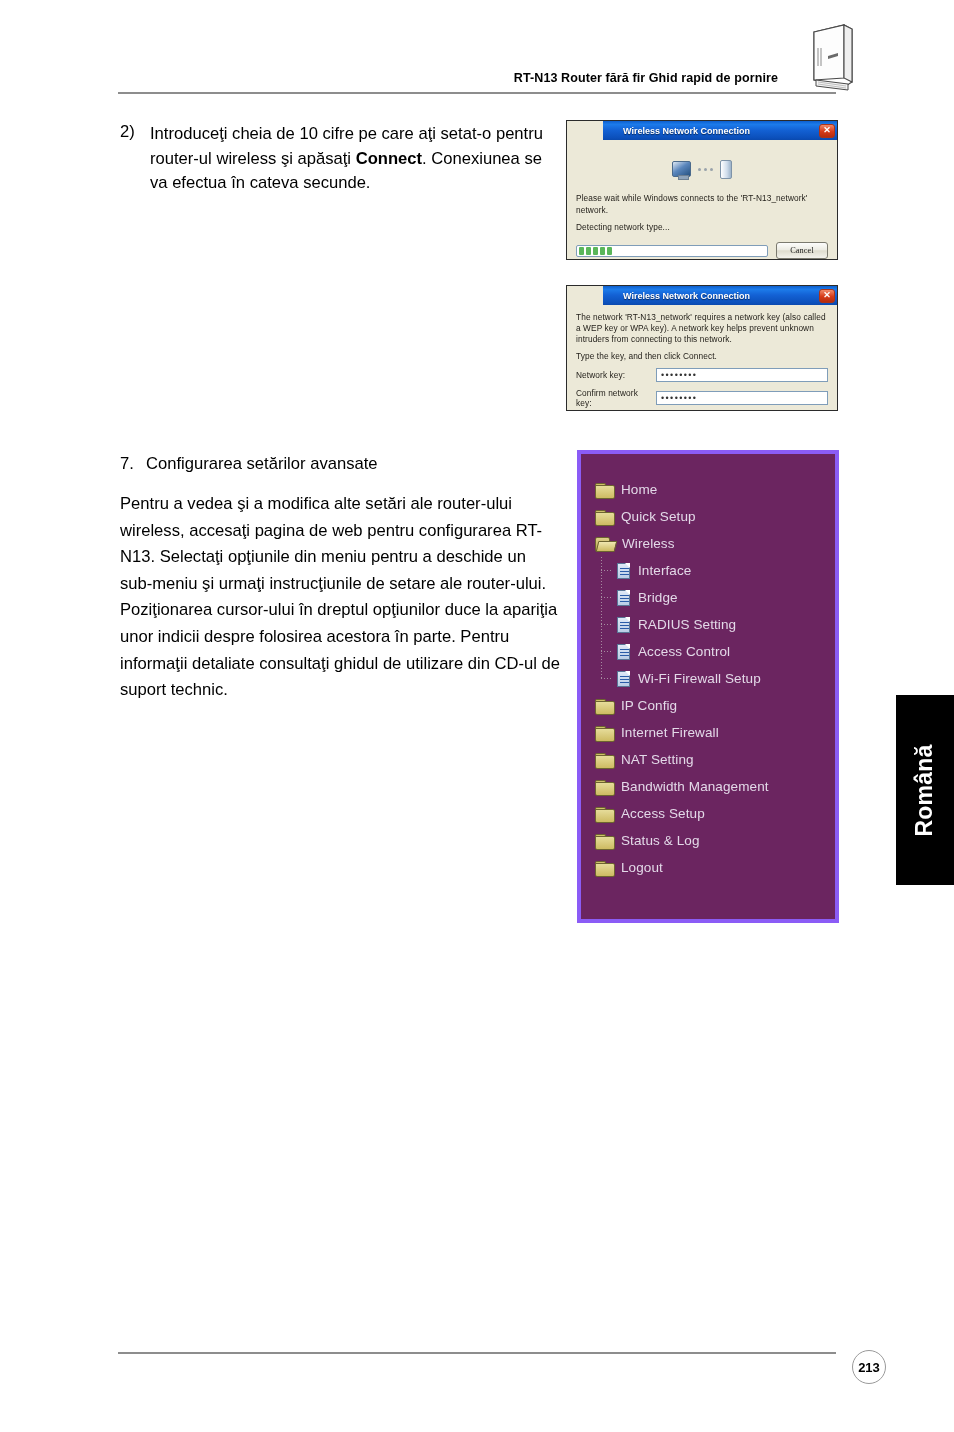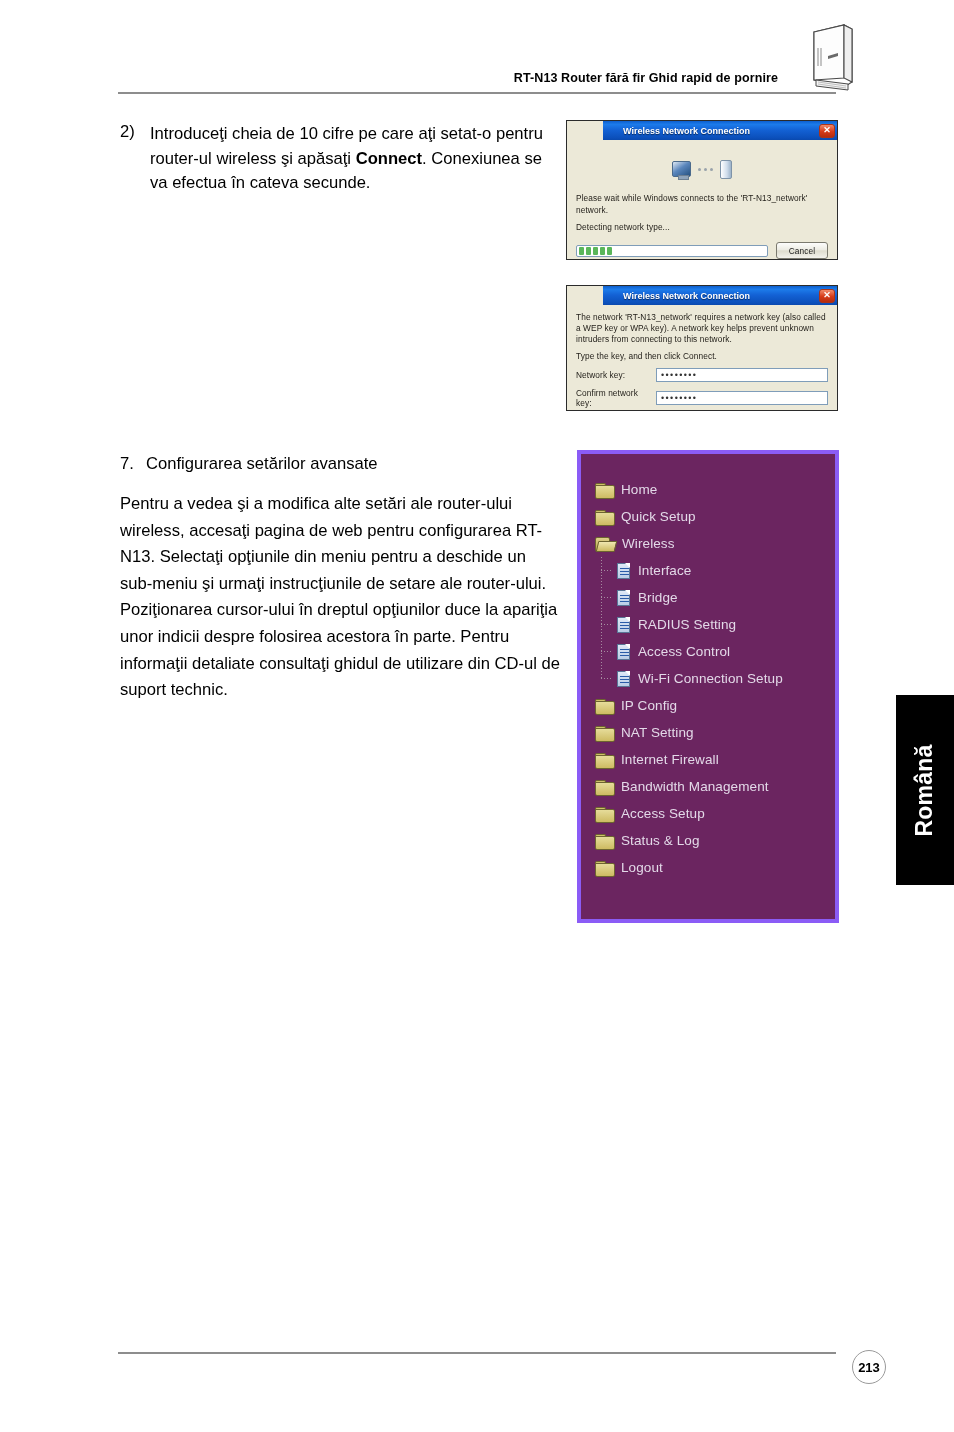--- a/index.html
+++ b/index.html
@@ -198,20 +198,21 @@
     width: 5px; height: 8px; background: #5ab65a; display: block; border-radius: 1px;
   }
   .xp-button {
     min-width: 52px; height: 17px;
     background: linear-gradient(to bottom,#fdfdfc,#ecebe3 46%,#dedcce 52%,#f3f2ec);
     border: 1px solid #7b7a6f;
     border-radius: 3px;
     display: flex; align-items: center; justify-content: center;
     font-size: 8.3px; color: #1b1b1b;
     padding: 0 7px;
+    font-family: Liberation Serif, serif;
   }
 
   
   #dlg-key { left: 566px; top: 285px; width: 272px; height: 126px; }
   .key-para { font-size: 8.3px; line-height: 11px; margin: 0 0 6px 0; }
   .key-row {
     display: flex; align-items: center; gap: 6px; margin-bottom: 6px;
   }
   .key-label { width: 74px; font-size: 8.3px; }
   .key-input {
@@ -425,33 +426,33 @@
     <div class="menu-item child">
       <span class="tree-line"></span>
       <span class="tree-elbow"></span>
       <span class="ico-page"></span>
       <span class="menu-label">Access Control</span>
     </div>
     <div class="menu-item child">
       <span class="tree-line last"></span>
       <span class="tree-elbow"></span>
       <span class="ico-page"></span>
-      <span class="menu-label">Wi-Fi Connection Setup</span>
+      <span class="menu-label">Wi-Fi Firewall Setup</span>
     </div>
     <div class="menu-item">
       <span class="ico-folder"></span>
       <span class="menu-label">IP Config</span>
     </div>
     <div class="menu-item">
       <span class="ico-folder"></span>
+      <span class="menu-label">Internet Firewall</span>
+    </div>
+    <div class="menu-item">
+      <span class="ico-folder"></span>
       <span class="menu-label">NAT Setting</span>
-    </div>
-    <div class="menu-item">
-      <span class="ico-folder"></span>
-      <span class="menu-label">Internet Firewall</span>
     </div>
     <div class="menu-item">
       <span class="ico-folder"></span>
       <span class="menu-label">Bandwidth Management</span>
     </div>
     <div class="menu-item">
       <span class="ico-folder"></span>
       <span class="menu-label">Access Setup</span>
     </div>
     <div class="menu-item">

